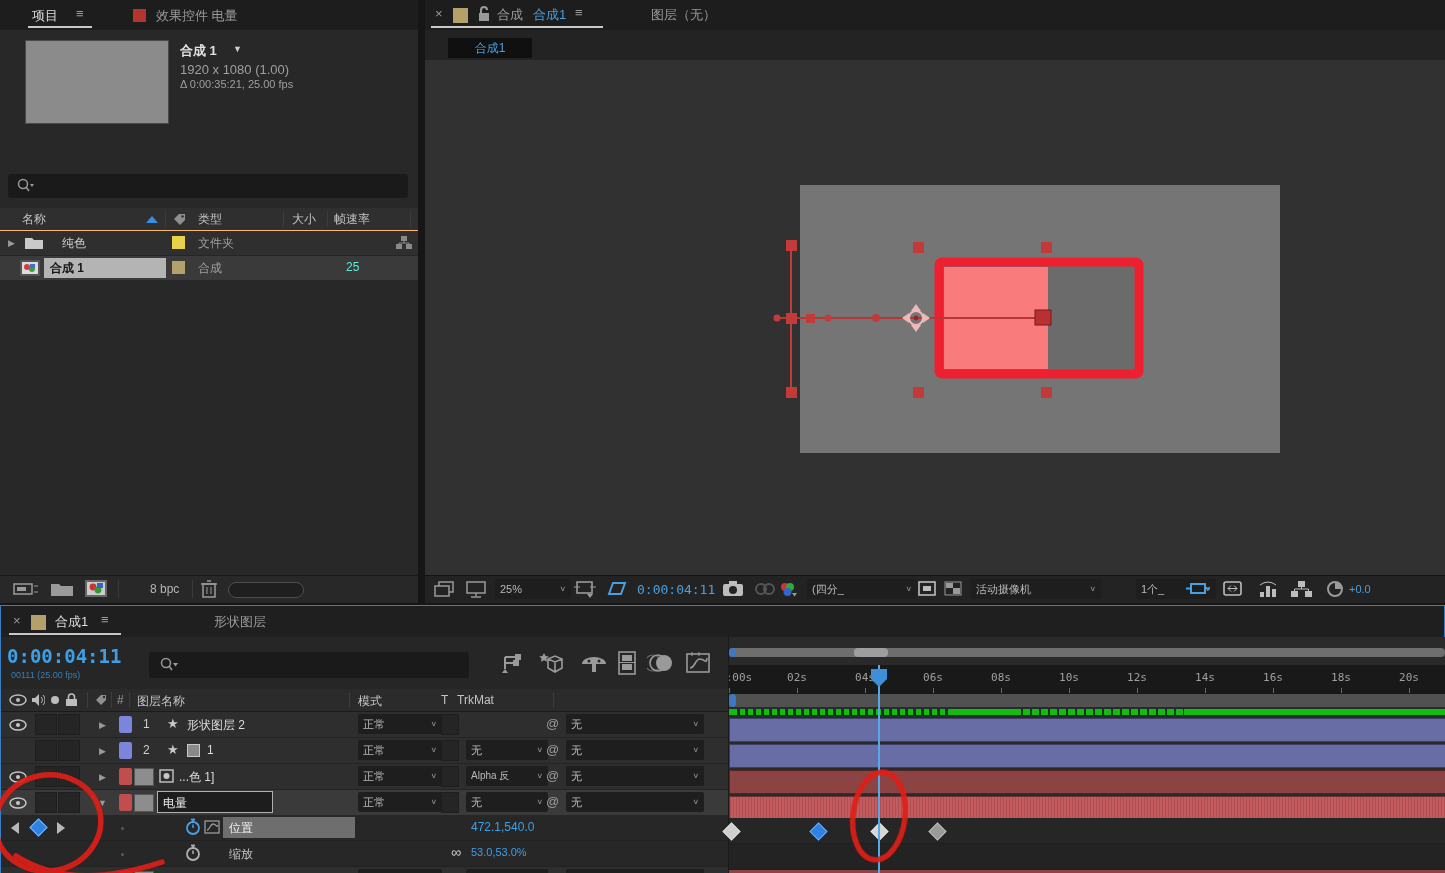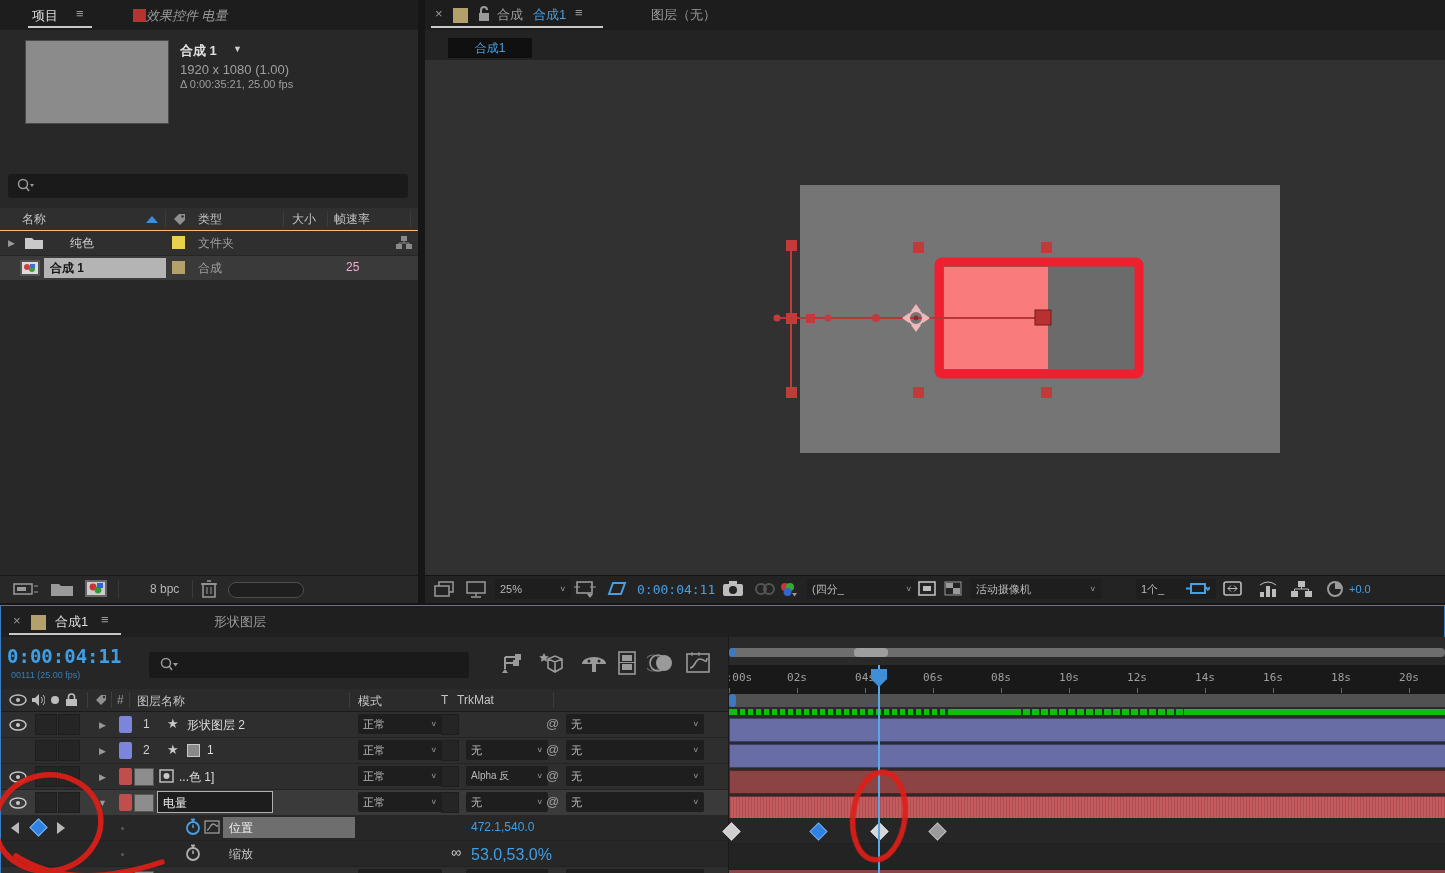--- a/index.html
+++ b/index.html
@@ -28,21 +28,21 @@
 <body>
 
 <div class="screen">
 
   <div class="panel" style="left:0;top:0;width:418px;height:602px;">
     <div class="abs" style="left:0;top:0;width:418px;height:30px;background:#1d1d1d;">
       <span class="abs tabtxt tab-active" style="left:32px;top:7px;">项目</span>
       <span class="abs" style="left:76px;top:6px;color:#9a9a9a;font-size:13px;">≡</span>
       <div class="underline" style="left:28px;top:26px;width:64px;"></div>
       <span class="abs" style="left:133px;top:9px;width:13px;height:13px;background:#b5342f;"></span>
-      <span class="abs tabtxt" style="left:146px;top:7px;font-style:italic;">效果控件 电量</span>
+      <span class="abs tabtxt" style="left:156px;top:7px;">效果控件 电量</span>
     </div>
 
     <div class="abs" style="left:25px;top:40px;width:142px;height:82px;background:#8b8b8b;border:1px solid #4a4a4a;"></div>
     <span class="abs" style="left:180px;top:42px;color:#e0e0e0;font-weight:bold;font-size:13px;">合成 1</span>
     <span class="abs" style="left:233px;top:44px;color:#cfcfcf;font-size:9px;">▼</span>
     <span class="abs" style="left:180px;top:62px;color:#9f9f9f;font-size:13px;">1920 x 1080 (1.00)</span>
     <span class="abs" style="left:180px;top:78px;color:#9f9f9f;font-size:11px;">Δ 0:00:35:21, 25.00 fps</span>
 
     <div class="abs" style="left:8px;top:174px;width:400px;height:24px;background:#1a1a1a;border-radius:3px;">
       <span class="ic" style="left:8px;top:4px;">
@@ -72,21 +72,21 @@
       <div class="sep-v" style="left:410px;top:3px;height:16px;"></div>
     </div>
 
     <div class="abs" style="left:0;top:231px;width:418px;height:24px;background:#2f2f2f;border-bottom:1px solid #262626;">
       <span class="expand" style="left:8px;top:7px;">▶</span>
       <span class="ic" style="left:24px;top:4px;">
         <svg width="20" height="15">
             <path d="M1 3 L8 3 L10 5 L19 5 L19 14 L1 14 Z" fill="#c9c9c9"></path>
           </svg>
       </span>
-      <span class="abs" style="left:70px;top:4px;color:#cfcfcf;">纯色</span>
+      <span class="abs" style="left:62px;top:4px;color:#cfcfcf;">纯色</span>
       <span class="abs" style="left:172px;top:5px;width:13px;height:13px;background:#e8d24b;"></span>
       <span class="abs" style="left:198px;top:4px;color:#9f9f9f;">文件夹</span>
       <span class="ic" style="left:396px;top:4px;">
         <svg width="16" height="15">
             <rect x="5" y="1" width="6" height="5" fill="#8a8a8a"></rect>
             <rect x="0" y="9" width="6" height="5" fill="#8a8a8a"></rect>
             <rect x="10" y="9" width="6" height="5" fill="#8a8a8a"></rect>
             <path d="M8 6 V8 M3 9 V8 H13 V9" stroke="#8a8a8a" fill="none"></path>
           </svg>
       </span>
@@ -99,21 +99,21 @@
             <rect x="2" y="2" width="16" height="12" fill="#ddd"></rect>
             <circle cx="7" cy="7" r="3" fill="#d04040"></circle>
             <circle cx="12" cy="9" r="3" fill="#3f9f3f"></circle>
             <rect x="10" y="4" width="5" height="4" fill="#3f6fd0"></rect>
           </svg>
       </span>
       <span class="abs" style="left:44px;top:2px;width:122px;height:20px;background:#b4b4b4;"></span>
       <span class="abs" style="left:50px;top:4px;color:#161616;font-weight:bold;">合成 1</span>
       <span class="abs" style="left:172px;top:5px;width:13px;height:13px;background:#b3a06b;"></span>
       <span class="abs" style="left:198px;top:4px;color:#9f9f9f;">合成</span>
-      <span class="abs" style="left:346px;top:4px;color:#f9a8d4;">25</span>
+      <span class="abs" style="left:346px;top:4px;color:#5eead4;">25</span>
     </div>
 
     <div class="abs" style="left:0;top:575px;width:418px;height:27px;background:#282828;border-top:1px solid #191919;">
       <span class="ic" style="left:12px;top:5px;">
         <svg width="26" height="16">
             <rect x="2" y="3" width="18" height="10" fill="none" stroke="#9a9a9a" stroke-width="1.5"></rect>
             <rect x="5" y="6" width="9" height="4" fill="#9a9a9a"></rect>
             <line x1="22" y1="5" x2="26" y2="5" stroke="#9a9a9a"></line>
             <line x1="22" y1="11" x2="26" y2="11" stroke="#9a9a9a"></line>
           </svg>
@@ -577,21 +577,21 @@
       <span class="ic" style="left:184px;top:3px;">
           <svg width="16" height="18">
             <circle cx="8" cy="10" r="6" fill="none" stroke="#b0b0b0" stroke-width="1.8"></circle>
             <line x1="8" y1="10" x2="8" y2="6.5" stroke="#b0b0b0" stroke-width="1.5"></line>
             <line x1="6" y1="1.5" x2="10" y2="1.5" stroke="#b0b0b0" stroke-width="1.8"></line>
             <line x1="8" y1="2" x2="8" y2="4" stroke="#b0b0b0" stroke-width="1.8"></line>
           </svg>
         </span>
       <span class="abs" style="left:228px;top:5px;color:#c8c8c8;">缩放</span>
       <span class="abs" style="left:450px;top:3px;color:#c8c8c8;font-size:14px;">∞</span>
-      <span class="abs" style="left:470px;top:5px;color:#3f9fe6;font-size:16px;">53.0,53.0%</span>
+      <span class="abs" style="left:470px;top:5px;color:#3f9fe6;font-size:11px;">53.0,53.0%</span>
     </div>
 
     <div class="abs" style="left:0;top:261px;width:727px;height:25px;background:#2e2e2e;">
 
       <span class="chip" style="left:118px;top:4px;background:#c14d4d;"></span>
       <span class="rownum" style="left:142px;top:5px;">5</span>
       <span class="abs" style="left:133px;top:4px;width:18px;height:16px;background:#8d8d8d;border:1px solid #555;"></span>
       <span class="abs" style="left:178px;top:5px;color:#dcdcdc;">[浅灰色 纯色 1]</span>
       <div class="dd" style="left:357px;top:2px;width:74px;">
           <span>正常</span>

